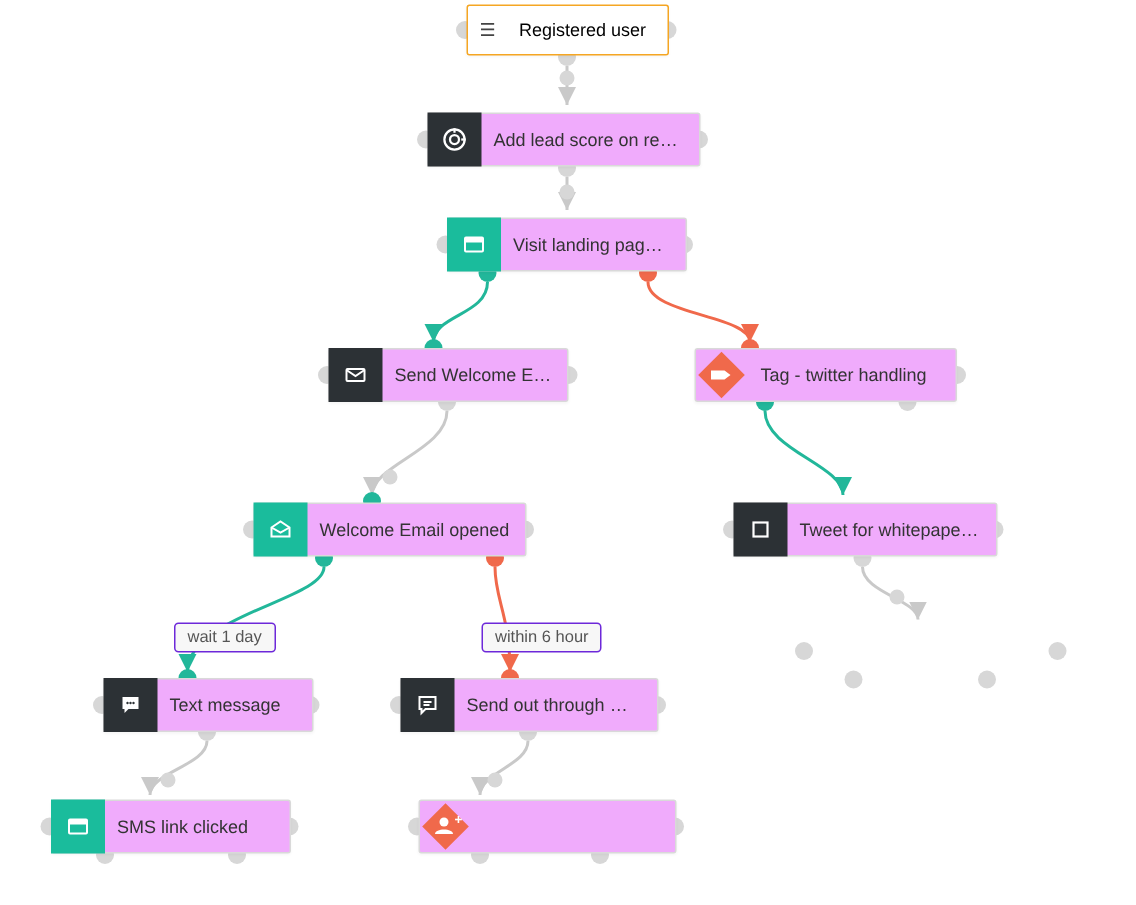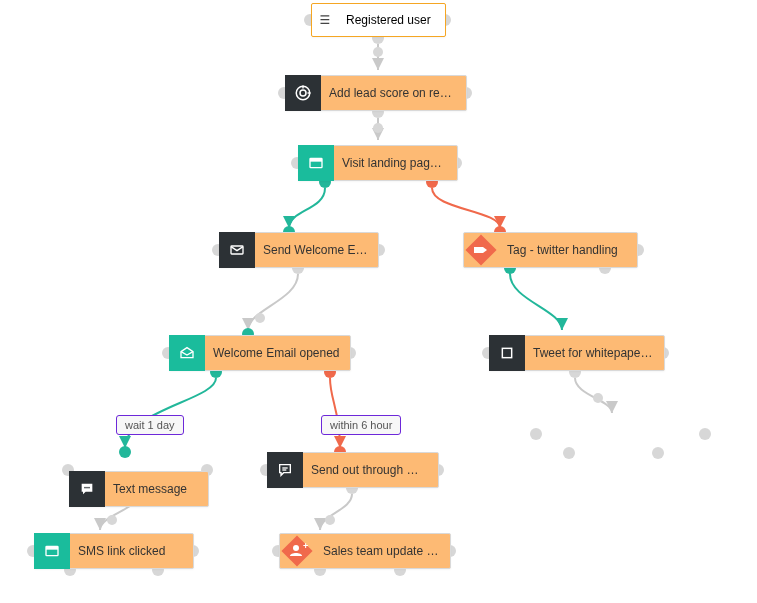--- a/index.html
+++ b/index.html
@@ -1,18 +1,18 @@
 <!DOCTYPE html>
 <html><head>
 <meta charset="utf-8">
 <style>
 html,body{margin:0;padding:0;width:757px;height:603px;background:#fff;font-family:Arial,Helvetica,sans-serif;font-size:12px;color:#333;overflow:hidden}
 .canvas{position:relative;width:757px;height:603px}
 svg.edges{position:absolute;left:0;top:0;width:757px;height:603px;pointer-events:none}
-.node{position:absolute;display:flex;align-items:center;background:#fdba74;border:1px solid #d9d9d9;border-radius:2px;height:36px;box-sizing:border-box;box-shadow:0 1px 2px rgba(0,0,0,0.04)}
+.node{position:absolute;display:flex;align-items:center;background:#f0abfc;border:1px solid #d9d9d9;border-radius:2px;height:36px;box-sizing:border-box;box-shadow:0 1px 2px rgba(0,0,0,0.04)}
 .node .iconbox{width:36px;height:36px;display:flex;align-items:center;justify-content:center;flex:none;margin:-1px 0 -1px -1px}
 .node .lbl{padding:0 10px 0 8px;white-space:nowrap;overflow:hidden;text-overflow:ellipsis;font-size:12px;color:#333}
 .icon-dark{background:#2c3135}
 .icon-teal{background:#1abc9c}
 .start{border:1px solid #f5a623;background:#fff;height:34px}
 .start .lbl{color:#000000}
 .start .starticon{width:26px;display:flex;align-items:center;justify-content:center;color:#444}
 .pill{position:absolute;background:#f7f7f7;border:1px solid #6d28d9;border-radius:3px;font-size:11px;color:#555;padding:3px 8px}
 circle.port{fill:#d7d7d7}
 circle.port-teal{fill:#22b79a}
@@ -173,21 +173,21 @@
 <div class="node" style="left:489px;top:335px;width:176px">
   <span class="iconbox icon-dark">
     <svg width="14" height="14" viewBox="0 0 24 24" fill="none" stroke="#fff" stroke-width="2.5">
           <rect x="4" y="4" width="16" height="16"></rect>
         </svg>
   </span>
   <span class="lbl">Tweet for whitepaper …</span>
 </div>
 
 
-<div class="node" style="left:69px;top:471px;width:140px">
+<div class="node" style="left:69px;top:452px;width:140px">
   <span class="iconbox icon-dark">
     <svg width="16" height="16" viewBox="0 0 24 24" fill="#fff">
           <path d="M4,4 H20 V16 H10 L6,20 V16 H4 Z"></path>
           <circle cx="9" cy="10" r="1.2" fill="#2c3135"></circle>
           <circle cx="12" cy="10" r="1.2" fill="#2c3135"></circle>
           <circle cx="15" cy="10" r="1.2" fill="#2c3135"></circle>
         </svg>
   </span>
   <span class="lbl">Text message</span>
 </div>
@@ -215,19 +215,18 @@
 
 <div class="node" style="left:279px;top:533px;width:172px">
   <span class="iconbox" style="background:transparent">
     <svg width="36" height="36" viewBox="0 0 36 36">
           <rect x="7" y="7" width="22" height="22" fill="#f0694b" transform="rotate(45 18 18)"></rect>
           <circle cx="17" cy="15" r="3" fill="#fff"></circle>
           <path d="M11,23 C11,19 23,19 23,23 Z" fill="#fff"></path>
           <text x="24" y="16" fill="#fff" font-size="9" font-weight="bold">+</text>
         </svg>
   </span>
-  <span class="lbl">Sales team update for…</span>
 </div>
 
 <div class="pill" style="left:116px;top:415px"><span>wait 1 day</span></div>
 <div class="pill" style="left:321px;top:415px"><span>within 6 hour</span></div>
 
 </div>
 
 </body></html>

